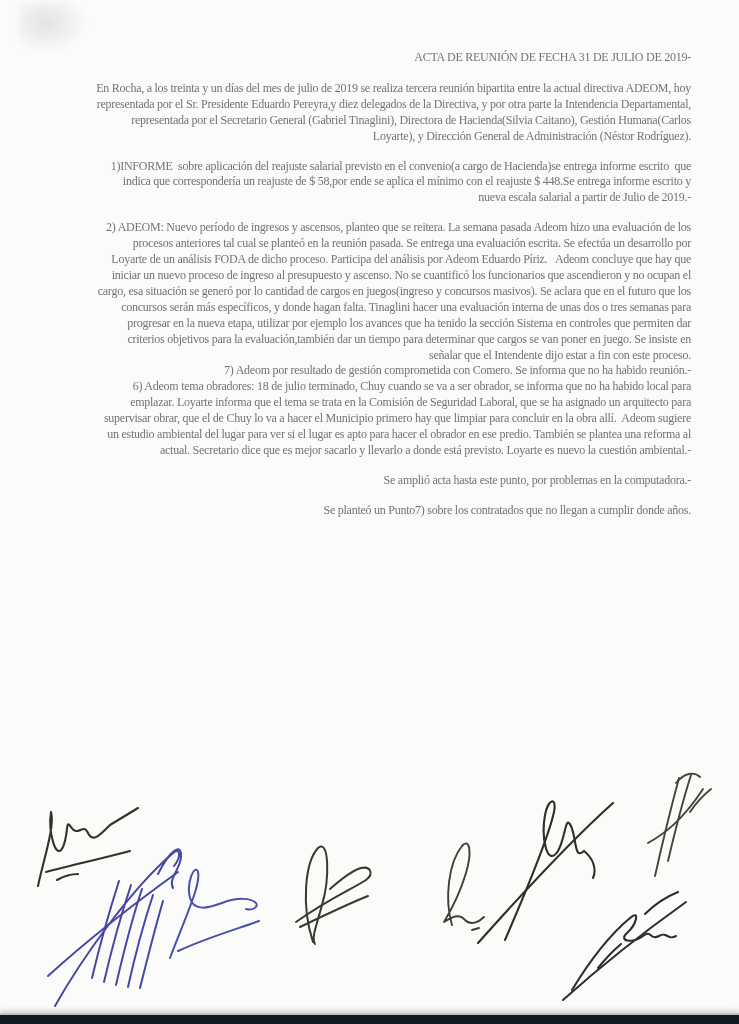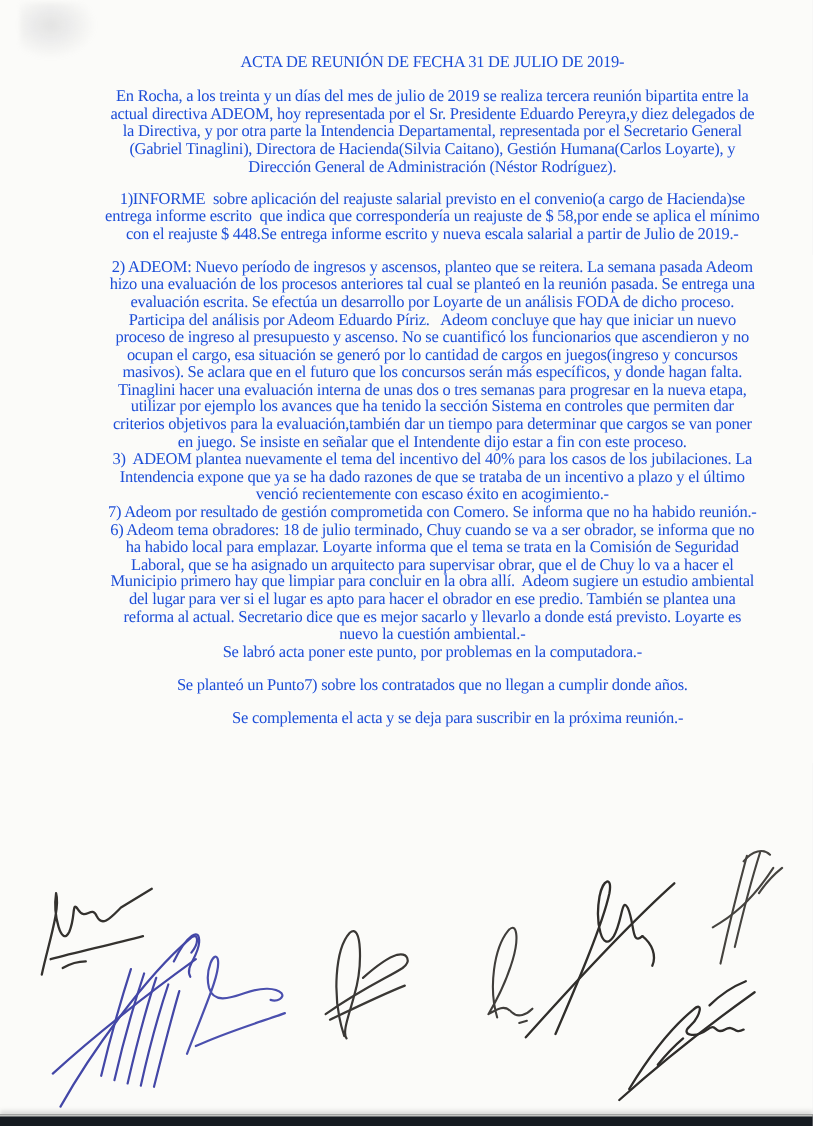--- a/index.html
+++ b/index.html
@@ -12,28 +12,28 @@
     font-family:"Liberation Serif", "DejaVu Serif", serif;
   }
   .scan-smudge {
     position:absolute; left:18px; top:2px; width:70px; height:52px;
     background:radial-gradient(ellipse at 40% 40%, rgba(170,170,176,0.30), rgba(255,255,255,0) 70%);
     filter:blur(2px);
     pointer-events:none;
   }
   .doc {
     position:absolute; left:95px; top:50px; width:596px;
-    font-size:15px; line-height:15.9px;
+    font-size:12px; line-height:15.9px;
     letter-spacing:-0.25px;
-    color:#1d4ed8;
-    text-align:center;
+    color:#737373;
+    text-align:right;
   }
   .doc p { margin:0 0 14px 0; white-space:pre-wrap; }
   .doc .title { margin-bottom:15px; }
-  .block { }
+  .block { margin-bottom:14px; }
   .block p { margin:0; }
   .mb-sm { margin-bottom:7px !important; }
   .indent { text-indent:46px; }
   .sigs {
     position:absolute; left:0; top:0; width:739px; height:1024px;
     pointer-events:none;
   }
   .bottom-bar {
     position:absolute; left:0; right:0; bottom:0; height:9px;
     background:#151a20;
@@ -47,27 +47,25 @@
 <div class="page">
 
   <div class="scan-smudge"></div>
 
   <div class="doc">
     <p class="title">ACTA DE REUNIÓN DE FECHA 31 DE JULIO DE 2019-</p>
     <p>En Rocha, a los treinta y un días del mes de julio de 2019 se realiza tercera reunión bipartita entre la actual directiva ADEOM, hoy representada por el Sr. Presidente Eduardo Pereyra,y diez delegados de la Directiva, y por otra parte la Intendencia Departamental, representada por el Secretario General (Gabriel Tinaglini), Directora de Hacienda(Silvia Caitano), Gestión Humana(Carlos Loyarte), y Dirección General de Administración (Néstor Rodríguez).</p>
     <p>1)INFORME  sobre aplicación del reajuste salarial previsto en el convenio(a cargo de Hacienda)se entrega informe escrito  que indica que correspondería un reajuste de $ 58,por ende se aplica el mínimo con el reajuste $ 448.Se entrega informe escrito y nueva escala salarial a partir de Julio de 2019.-</p>
     <div class="block">
       <p>2) ADEOM: Nuevo período de ingresos y ascensos, planteo que se reitera. La semana pasada Adeom hizo una evaluación de los procesos anteriores tal cual se planteó en la reunión pasada. Se entrega una evaluación escrita. Se efectúa un desarrollo por Loyarte de un análisis FODA de dicho proceso. Participa del análisis por Adeom Eduardo Píriz.   Adeom concluye que hay que iniciar un nuevo proceso de ingreso al presupuesto y ascenso. No se cuantificó los funcionarios que ascendieron y no ocupan el cargo, esa situación se generó por lo cantidad de cargos en juegos(ingreso y concursos masivos). Se aclara que en el futuro que los concursos serán más específicos, y donde hagan falta. Tinaglini hacer una evaluación interna de unas dos o tres semanas para progresar en la nueva etapa, utilizar por ejemplo los avances que ha tenido la sección Sistema en controles que permiten dar criterios objetivos para la evaluación,también dar un tiempo para determinar que cargos se van poner en juego. Se insiste en señalar que el Intendente dijo estar a fin con este proceso.</p>
-      <p>3)  ADEOM plantea nuevamente el tema del incentivo del 40% para los casos de los jubilaciones. La Intendencia expone que ya se ha dado razones de que se trataba de un incentivo a plazo y el último venció recientemente con escaso éxito en acogimiento.-</p>
       <p>7) Adeom por resultado de gestión comprometida con Comero. Se informa que no ha habido reunión.-</p>
       <p>6) Adeom tema obradores: 18 de julio terminado, Chuy cuando se va a ser obrador, se informa que no ha habido local para emplazar. Loyarte informa que el tema se trata en la Comisión de Seguridad Laboral, que se ha asignado un arquitecto para supervisar obrar, que el de Chuy lo va a hacer el Municipio primero hay que limpiar para concluir en la obra allí.  Adeom sugiere un estudio ambiental del lugar para ver si el lugar es apto para hacer el obrador en ese predio. También se plantea una reforma al actual. Secretario dice que es mejor sacarlo y llevarlo a donde está previsto. Loyarte es nuevo la cuestión ambiental.-</p>
     </div>
-    <p>Se labró acta poner este punto, por problemas en la computadora.-</p>
+    <p>Se amplió acta hasta este punto, por problemas en la computadora.-</p>
     <p>Se planteó un Punto7) sobre los contratados que no llegan a cumplir donde años.</p>
-    <p class="indent">Se complementa el acta y se deja para suscribir en la próxima reunión.-</p>
   </div>
 
   <svg class="sigs" viewBox="0 0 739 1024">
 
     <g fill="none" stroke="#34322f" stroke-width="2.1" stroke-linecap="round" stroke-linejoin="round">
       <path d="M38,886 C44,858 55,826 51,812 C48,832 56,862 63,847 C69,833 65,818 71,827 C78,838 83,822 88,833 C93,843 100,835 110,825 L138,808"></path>
       <path d="M46,872 C72,865 100,859 130,851"></path>
       <path d="M57,880 C64,876 72,874 78,874"></path>
     </g>
 

